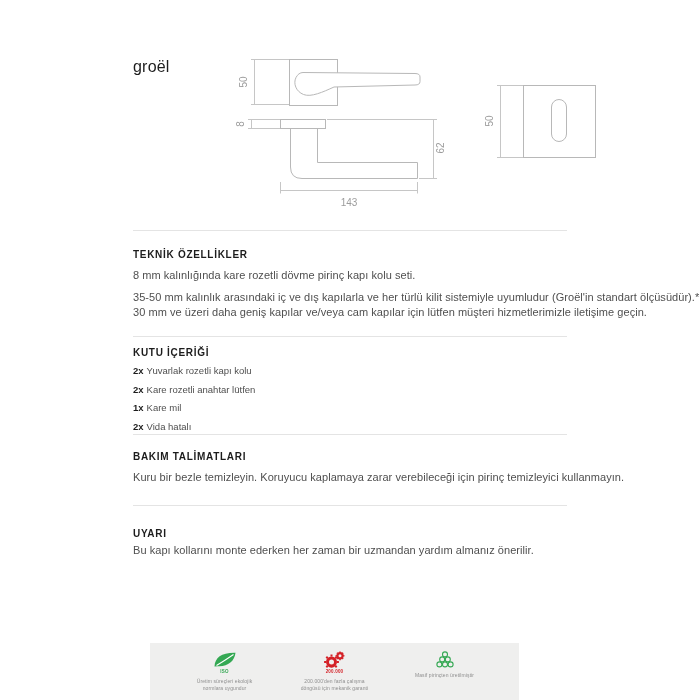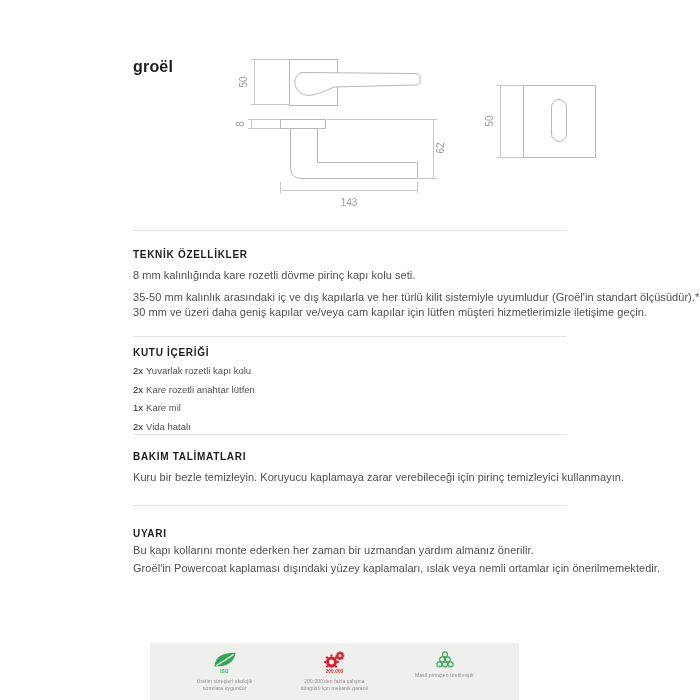--- a/index.html
+++ b/index.html
@@ -4,36 +4,36 @@
 <style>
   * { margin:0; padding:0; box-sizing:border-box; }
   html,body { width:700px; height:700px; }
   body {
     font-family:"Liberation Sans", sans-serif;
     background:#ffffff; color:#4d4d4d; position:relative;
     width:700px; height:700px; overflow:hidden;
   }
   .abs { position:absolute; }
   .logo {
-    left:133px; top:58px; font-size:16px; font-weight:700;
+    left:133px; top:58px; font-size:16px; font-weight:400;
     color:#1d1d1d; letter-spacing:0.2px;
   }
   .drawing-svg { left:0; top:0; }
   .rule { left:133px; width:434px; height:1px; background:#e4e4e4; }
   .sec-title {
     left:133px; font-size:10px; font-weight:700; color:#1c1c1c;
     letter-spacing:0.7px; text-transform:uppercase; white-space:nowrap;text-align:center;
   }
   .body-line {
     left:133px; font-size:11px; color:#4f4f4f; letter-spacing:0.05px;
     white-space:nowrap; line-height:15px;
   }
   .kutu-list { left:133px; top:366px; }
   .kutu-item { font-size:9.5px; color:#4f4f4f; margin-bottom:9px; line-height:9.5px; white-space:nowrap; }
-  .kutu-item b { color:#1c1c1c; font-weight:400; margin-right:3px; }
+  .kutu-item b { color:#1c1c1c; font-weight:700; margin-right:3px; }
   .uyari-line { line-height:9.5px; margin-bottom:8.5px; }
   .footer-band {
     left:150px; top:643px; width:369px; height:57px; background:#efefee;
     display:flex; justify-content:center; align-items:flex-start;
     padding-top:7px; gap:0;
   }
   .badge { width:110px; display:flex; flex-direction:column; align-items:center; }
   .badge-icon { height:19px; display:flex; align-items:center; justify-content:center; }
   .badge-sub { font-size:4.5px; font-weight:700; line-height:6px; letter-spacing:0.2px; }
   .sub-green { color:#34a853; }
@@ -96,21 +96,20 @@
   <div class="kutu-item"><b>1x</b><span>Kare mil</span></div>
   <div class="kutu-item"><b>2x</b><span>Vida hatalı</span></div>
 </div>
 
 <div class="abs sec-title" style="top:451px">BAKIM TALİMATLARI</div>
 <div class="abs body-line" style="top:470px">Kuru bir bezle temizleyin. Koruyucu kaplamaya zarar verebileceği için pirinç temizleyici kullanmayın.</div>
 
 <div class="abs sec-title" style="top:528px">UYARI</div>
 <div class="abs" style="left:133px; top:546px">
   <div class="body-line uyari-line" style="position:static">Bu kapı kollarını monte ederken her zaman bir uzmandan yardım almanız önerilir.</div>
-  <div class="body-line uyari-line" style="position:static">Groël'in Powercoat kaplaması dışındaki yüzey kaplamaları, ıslak veya nemli ortamlar için önerilmemektedir.</div>
 </div>
 
 <div class="abs footer-band">
   <div class="badge">
     <div class="badge-icon">
       <svg width="24" height="17" viewBox="0 0 24 17">
         <path d="M1.5,15.5 C2,6.5 8.5,1.5 22.5,1.8 C21.5,10.5 14.5,15.8 5,15.2 Z" fill="#34a853"></path>
         <path d="M3.5,14.5 C8.5,11.5 14,8 20.5,3.5" stroke="#ffffff" stroke-width="1.1" fill="none"></path>
       </svg>
     </div>

